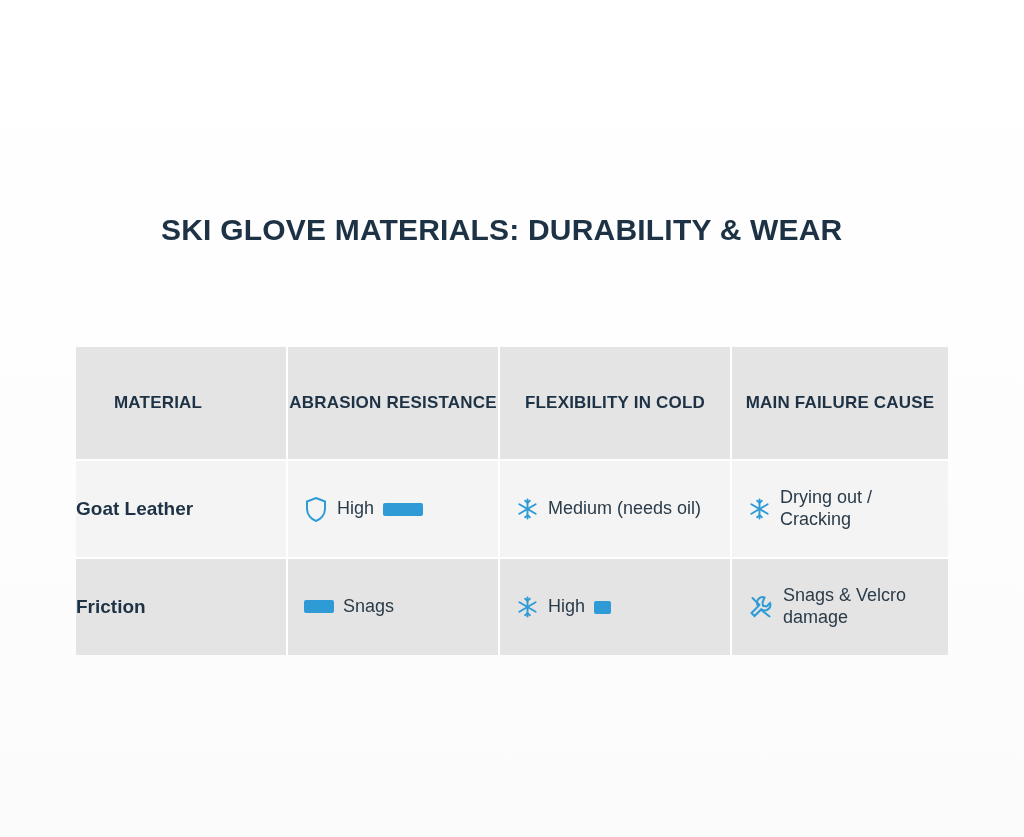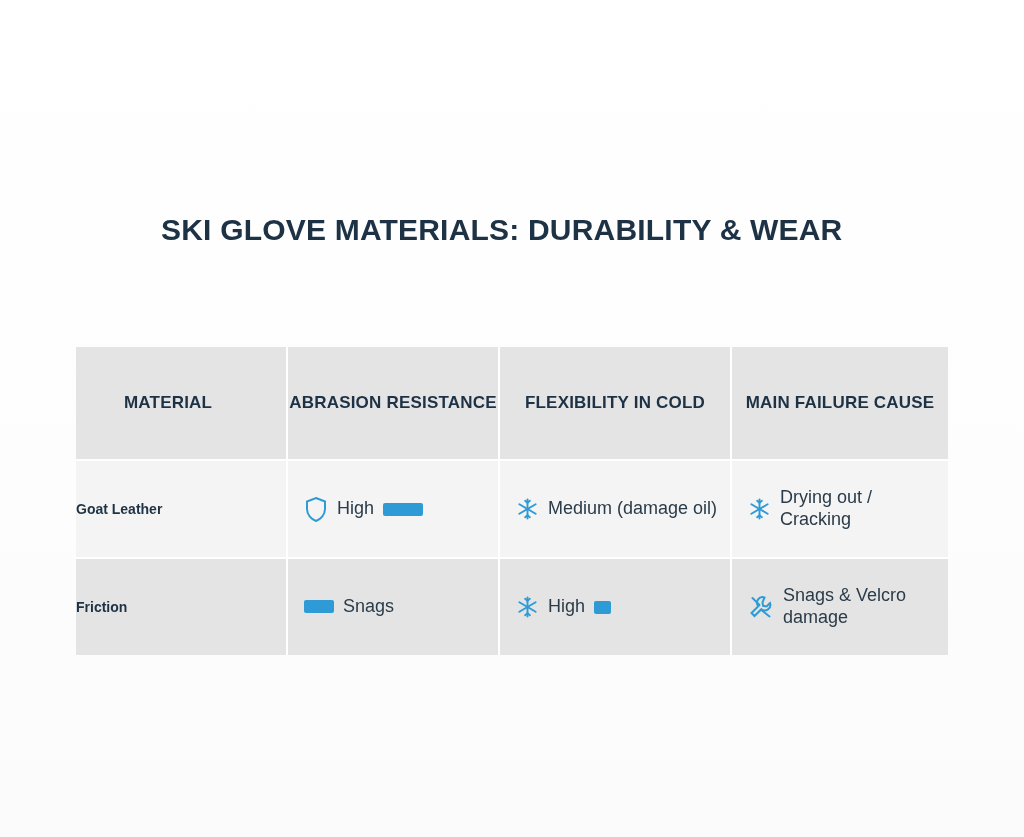--- a/index.html
+++ b/index.html
@@ -57,34 +57,34 @@
     font-size: 17px;
     font-weight: bold;
     line-height: 1.28;
     text-transform: uppercase;
     letter-spacing: 0.2px;
     border-right: 2px solid #ffffff;
   }
   .table thead th:last-child { border-right: none; }
   .table thead th.left {
     text-align: left;
-    padding-left: 48px;
+    padding-left: 38px;
   }
   .table tbody tr.odd td { background: #f4f4f4; }
   .table tbody tr.even td { background: #e4e4e4; }
   .table tbody td {
     height: 96px;
     border-right: 2px solid #ffffff;
     border-top: 2px solid #ffffff;
   }
   .table tbody td:last-child { border-right: none; }
 
   .material-cell {
     padding-left: 26px;
-    font-size: 14px;
+    font-size: 19px;
     font-weight: bold;
     color: #1d3245;
   }
   .cell-inner {
     display: flex;
     align-items: center;
     gap: 9px;
     padding-left: 16px;
     padding-right: 10px;
   }
@@ -158,21 +158,21 @@
               <svg width="23" height="24" viewBox="0 0 24 24" stroke="#2e9bd6" stroke-width="2" fill="none" stroke-linecap="round">
                 <path d="M12 2 V22"></path>
                   <path d="M3.5 7 L20.5 17"></path>
                   <path d="M20.5 7 L3.5 17"></path>
                 <path d="M12 5.5 L9.5 3.5"></path>
                   <path d="M12 5.5 L14.5 3.5"></path>
                 <path d="M12 18.5 L9.5 20.5"></path>
                   <path d="M12 18.5 L14.5 20.5"></path>
               </svg>
             </span>
-            <span class="cell-text nowrap">Medium (damage oil)</span>
+            <span class="cell-text nowrap">Medium (needs oil)</span>
           </div>
         </td>
         <td>
           <div class="cell-inner">
             <span class="icon">
               <svg width="23" height="24" viewBox="0 0 24 24" stroke="#2e9bd6" stroke-width="2" fill="none" stroke-linecap="round">
                 <path d="M12 2 V22"></path>
                   <path d="M3.5 7 L20.5 17"></path>
                   <path d="M20.5 7 L3.5 17"></path>
                 <path d="M12 5.5 L9.5 3.5"></path>

